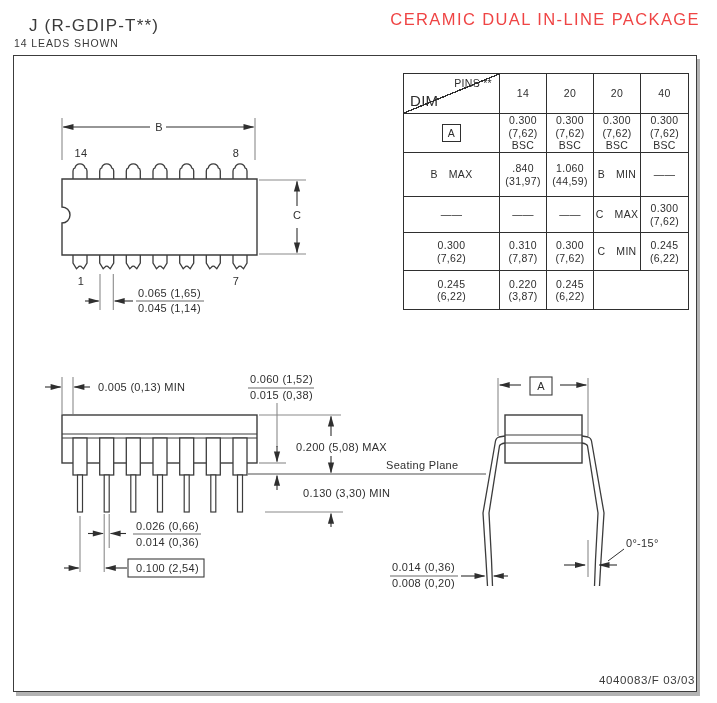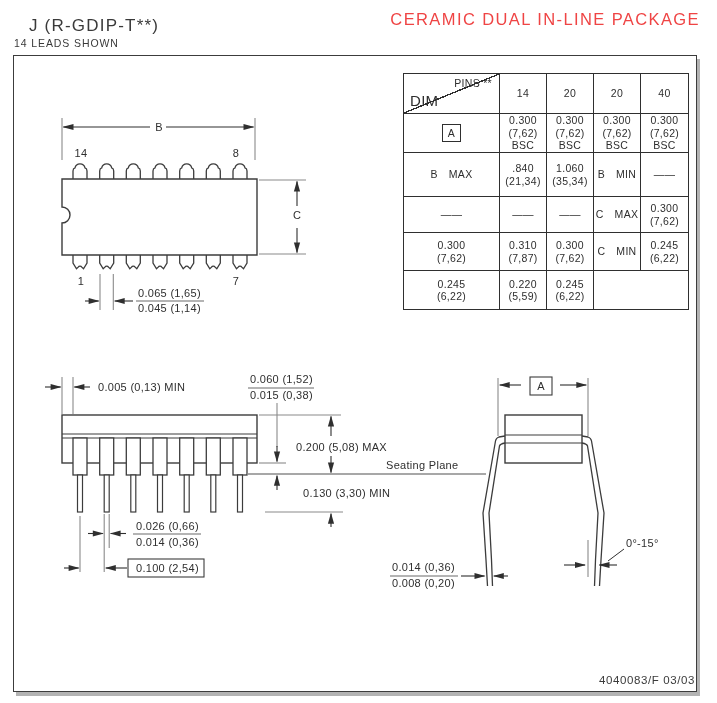--- a/index.html
+++ b/index.html
@@ -60,23 +60,23 @@
 BSC</div>
   <div>0.300
 (7,62)
 BSC</div>
   <div>0.300
 (7,62)
 BSC</div>
 
   <div class="rowlabel"><span>B</span><span>MAX</span></div>
   <div>.840
-(21,34)</div>
+(31,97)</div>
   <div>1.060
-(35,34)</div>
+(44,59)</div>
 
   <div class="rowlabel"><span>B</span><span>MIN</span></div>
   <div>——</div>
   <div>——</div>
   <div>——</div>
   <div>——</div>
 
   <div class="rowlabel"><span>C</span><span>MAX</span></div>
   <div>0.300
 (7,62)</div>
@@ -86,21 +86,21 @@
 (7,87)</div>
   <div>0.300
 (7,62)</div>
 
   <div class="rowlabel"><span>C</span><span>MIN</span></div>
   <div>0.245
 (6,22)</div>
   <div>0.245
 (6,22)</div>
   <div>0.220
-(5,59)</div>
+(3,87)</div>
   <div>0.245
 (6,22)</div>
 </div>
 
 <svg class="drawing" width="717" height="703" viewBox="0 0 717 703">
   <defs>
     <marker id="arr" viewBox="0 0 12 8" refX="11" refY="4" markerWidth="12" markerHeight="8" orient="auto-start-reverse" markerUnits="userSpaceOnUse">
       <path d="M12,4 L1,0.9 L1,7.1 Z" fill="#2f2f2f"></path>
     </marker>
     <path id="pinTop" d="M0,17 L0,9 Q0,6.4 2,5.9 A5.1,5.1 0 0 1 12,5.9 Q14,6.4 14,9 L14,17" fill="#fff" stroke="#3c3c3c" stroke-width="1.3"></path>

